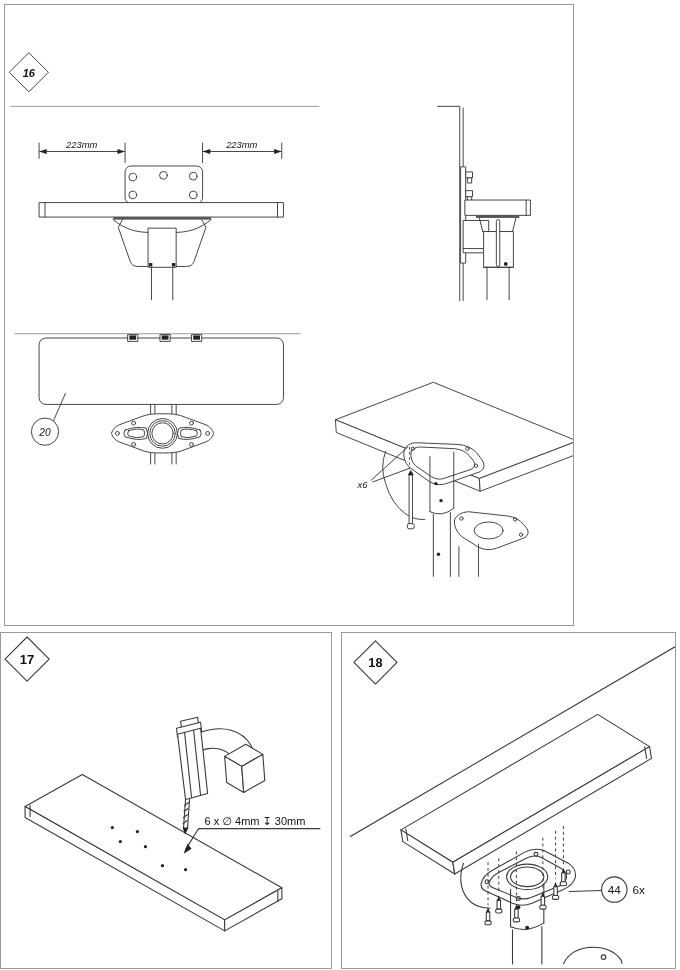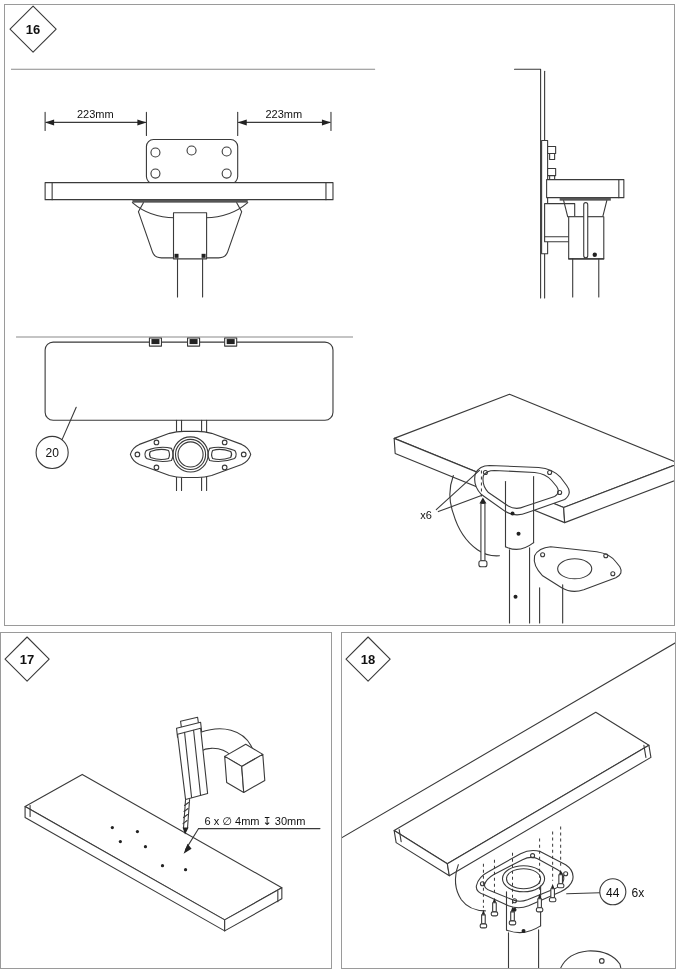--- a/index.html
+++ b/index.html
@@ -1,21 +1,21 @@
 <!DOCTYPE html>
 <html><head>
 <meta charset="utf-8">
 <style>
   html,body{margin:0;padding:0;background:#fff;}
   .page{position:relative;width:680px;height:970px;background:#fff;overflow:hidden;
         font-family:"Liberation Sans","DejaVu Sans",sans-serif;}
   .panel{position:absolute;border:1.5px solid #9a9a9a;box-sizing:border-box;background:#fff;}
-  #p16{left:4px;top:4px;width:671px;height:622px;}
+  #p16{left:4px;top:4px;width:570px;height:622px;font-style:italic;}
   #p17{left:0;top:632px;width:332px;height:337px;}
-  #p18{left:341px;top:632px;width:335px;height:337px;}
+  #p18{left:341px;top:632px;width:335px;height:337px;padding-left:8px;}
   svg{display:block;}
   .sf{fill:#ffffff;stroke:#3a3a3a;stroke-width:1.1;stroke-linejoin:round;}
   .s{fill:none;stroke:#3a3a3a;stroke-width:1.1;stroke-linejoin:round;stroke-linecap:round;}
   .thin{fill:none;stroke:#8a8a8a;stroke-width:1;}
   .blk{fill:#222;stroke:none;}
   .dk{fill:#555;stroke:none;}
   .dash{fill:none;stroke:#3a3a3a;stroke-width:1;stroke-dasharray:3 3;}
   .t-step{font-size:13px;font-weight:bold;fill:#111;text-anchor:middle;}
   .t-dim{font-size:11px;fill:#111;text-anchor:middle;}
   .t-callout{font-size:12px;fill:#111;text-anchor:middle;}

